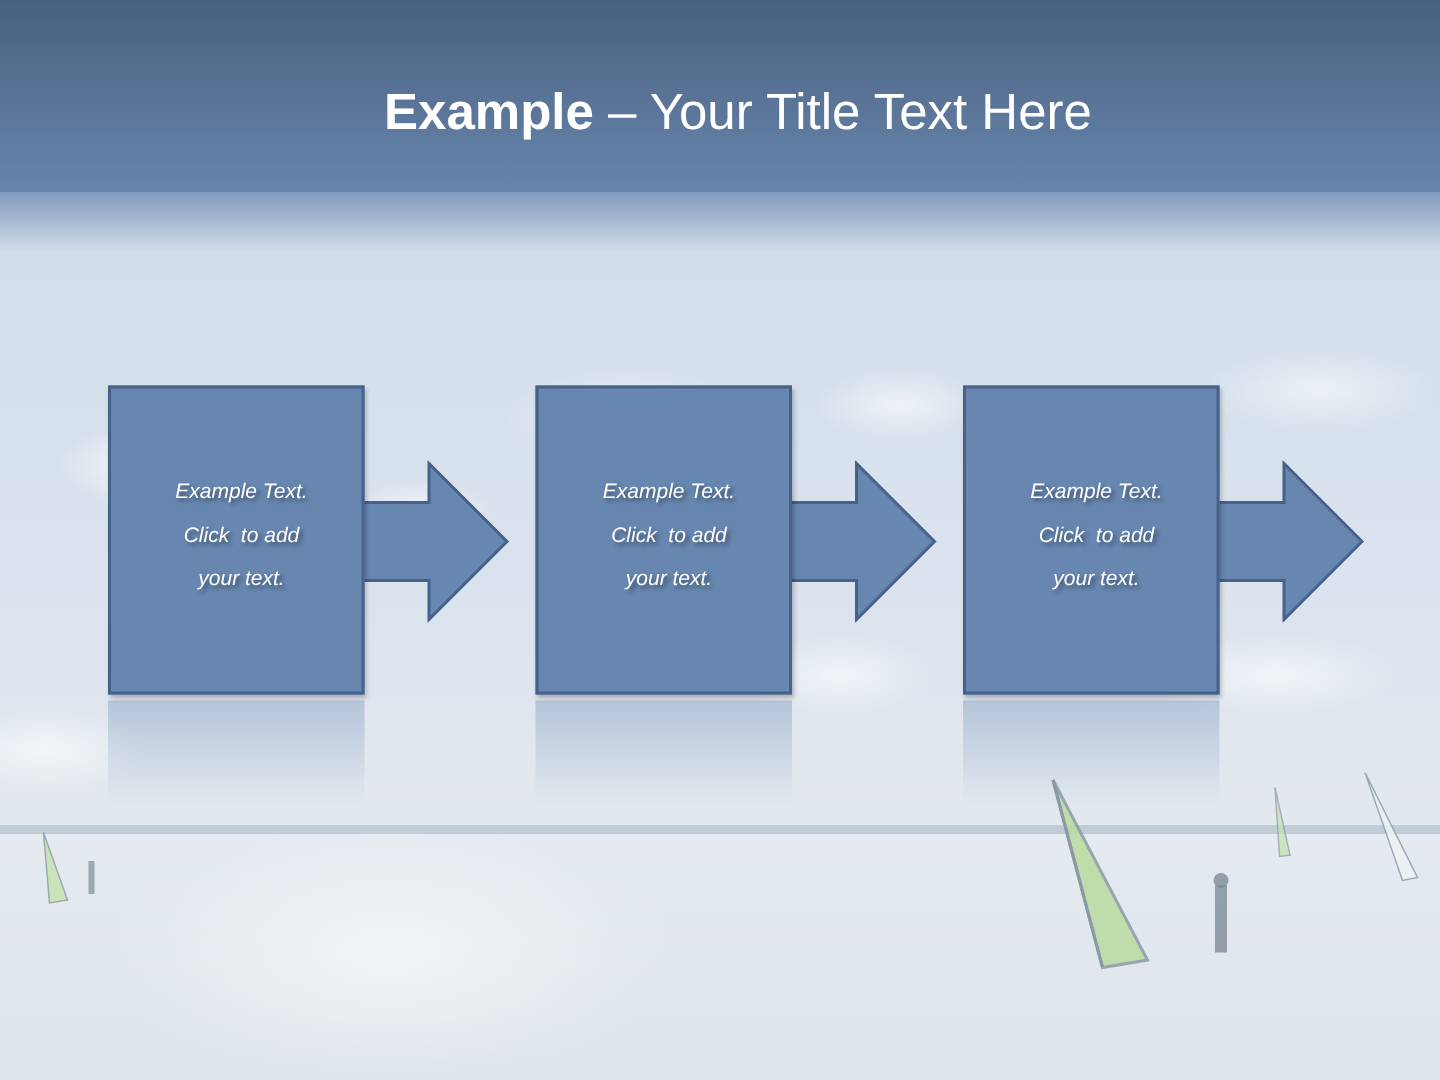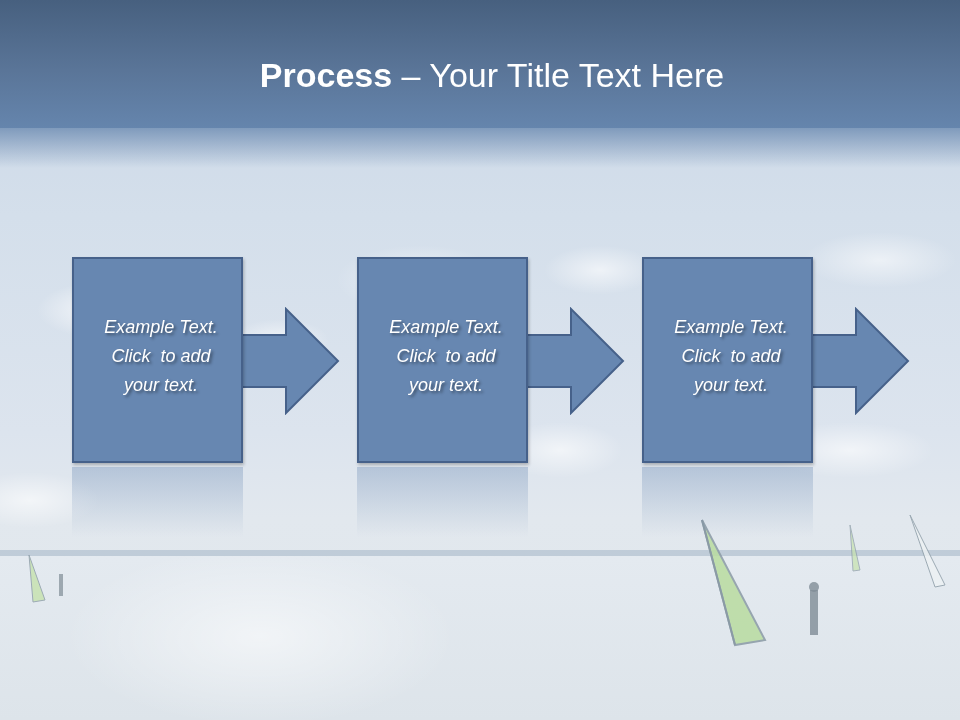--- a/index.html
+++ b/index.html
@@ -26,21 +26,21 @@
   .header-fade{position:absolute;left:0;top:128px;width:960px;height:40px;
     background:linear-gradient(180deg,rgba(101,133,173,.75),rgba(101,133,173,0));}
   .title{position:absolute;left:0;top:52px;width:984px;text-align:center;color:#fff;
     font-family:"Liberation Sans",sans-serif;font-size:34px;line-height:46px;}
   .title .bold{font-weight:bold;}
   .step{position:absolute;top:257px;width:175px;height:208px;}
   .box{position:absolute;left:0;top:0;width:171px;height:206px;background:#6787b1;border:2px solid #46618a;box-sizing:border-box;
     box-shadow:1px 2px 3px rgba(0,0,0,.25);}
   .arrow{position:absolute;top:50px;left:169px;width:100px;height:108px;}
   .step-text{position:absolute;left:0;top:56px;width:178px;text-align:center;color:#fff;font-style:italic;
-    font-family:"Liberation Sans",sans-serif;font-size:18px;line-height:29px;text-shadow:2px 2px 3px rgba(0,0,0,.45);}
+    font-family:"Liberation Sans",sans-serif;font-size:14px;line-height:29px;text-shadow:2px 2px 3px rgba(0,0,0,.45);}
   .reflect{position:absolute;top:467px;width:171px;height:70px;
     background:linear-gradient(180deg,rgba(103,135,177,.35),rgba(103,135,177,0));}
   .sail{position:absolute;}
 </style>
 </head>
 <body>
 
 <div class="slide">
   <div class="clouds"></div>
   <div class="horizon"></div>
@@ -57,21 +57,21 @@
     <rect x="34" y="24" width="4" height="22" fill="#7f8c96" opacity=".7"></rect>
   </svg>
   <svg class="sail" style="left:845px;top:515px" width="115" height="90">
     <polygon points="5,10 15,55 8,56" fill="#c6e2ad" stroke="#8a9aa5" stroke-width="1" opacity=".7"></polygon>
     <polygon points="65,0 100,70 90,72" fill="#eef2f4" stroke="#8a9aa5" stroke-width="1" opacity=".8"></polygon>
   </svg>
 
   <div class="header"></div>
   <div class="header-fade"></div>
   <div class="title">
-    <span class="bold">Process</span><span> – Your Title Text Here</span>
+    <span class="bold">Example</span><span> – Your Title Text Here</span>
   </div>
 
   <div class="reflect" style="left:72px"></div>
   <div class="step" style="left:72px">
     <svg class="arrow" viewBox="0 0 100 108">
       <polygon points="0,28 45,28 45,2 97,54 45,106 45,80 0,80" fill="#6787b1" stroke="#46618a" stroke-width="2"></polygon>
     </svg>
     <div class="box"></div>
     <div class="step-text">
       <div>Example Text.</div>

